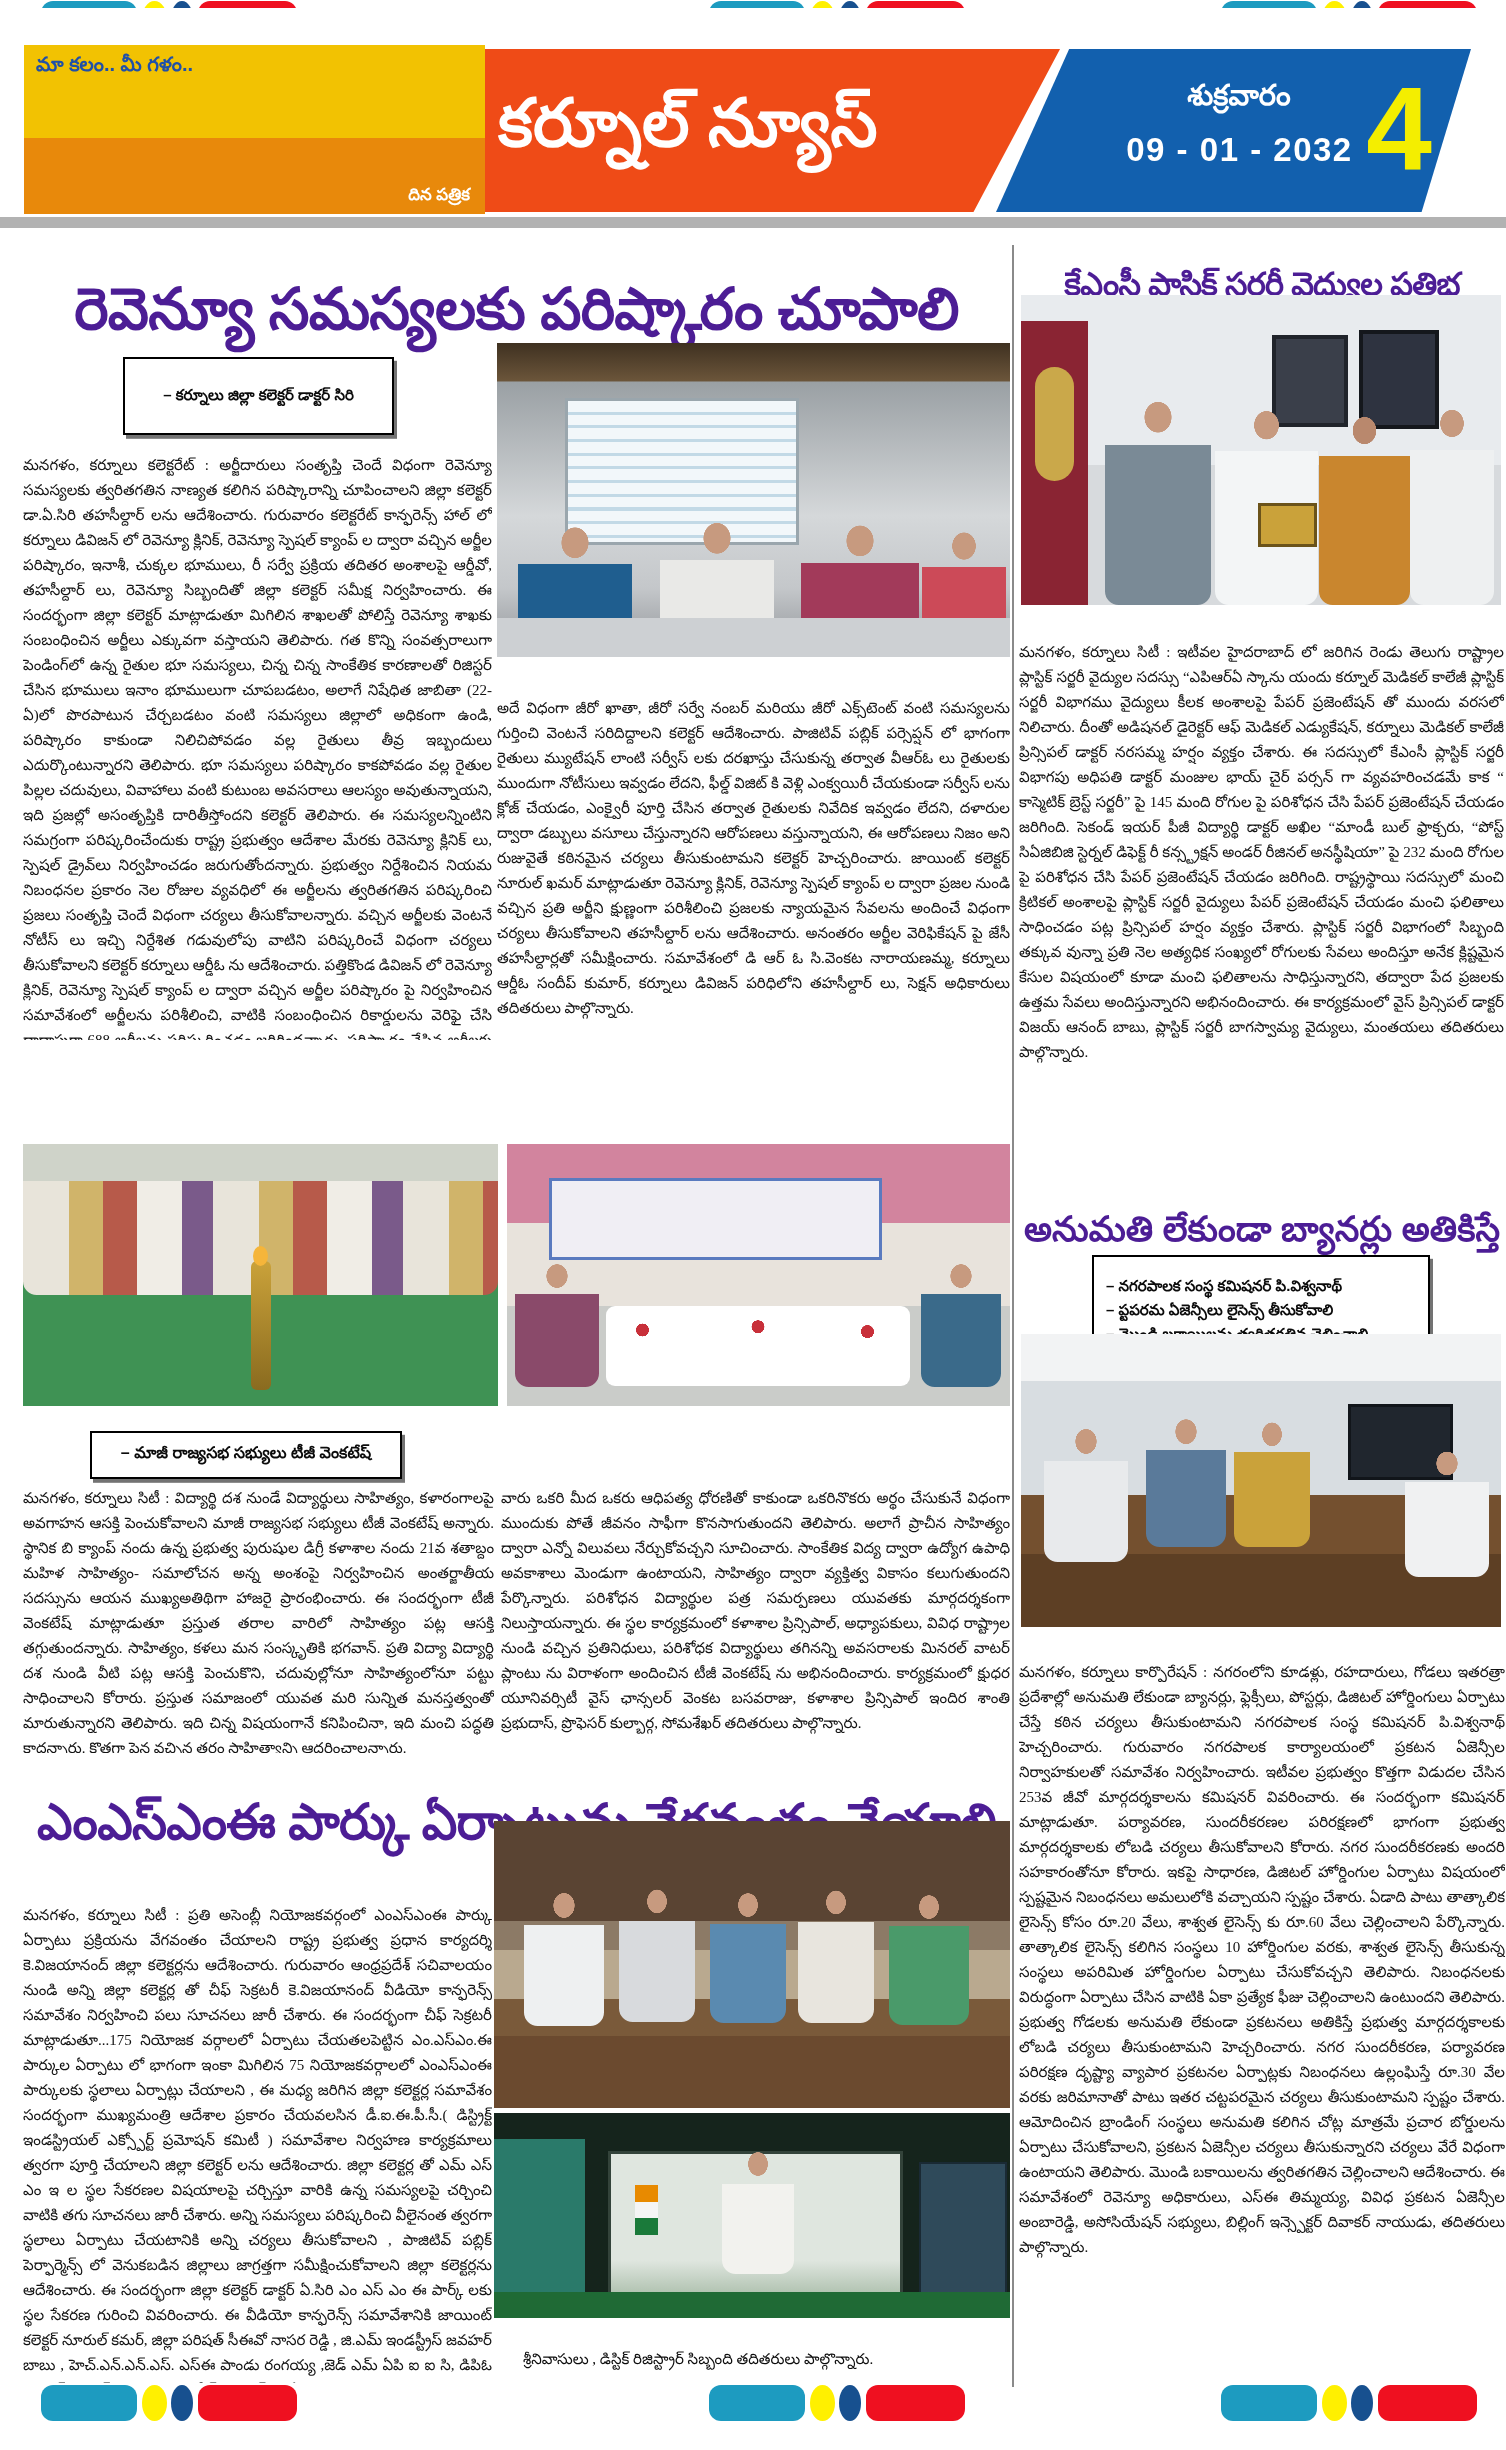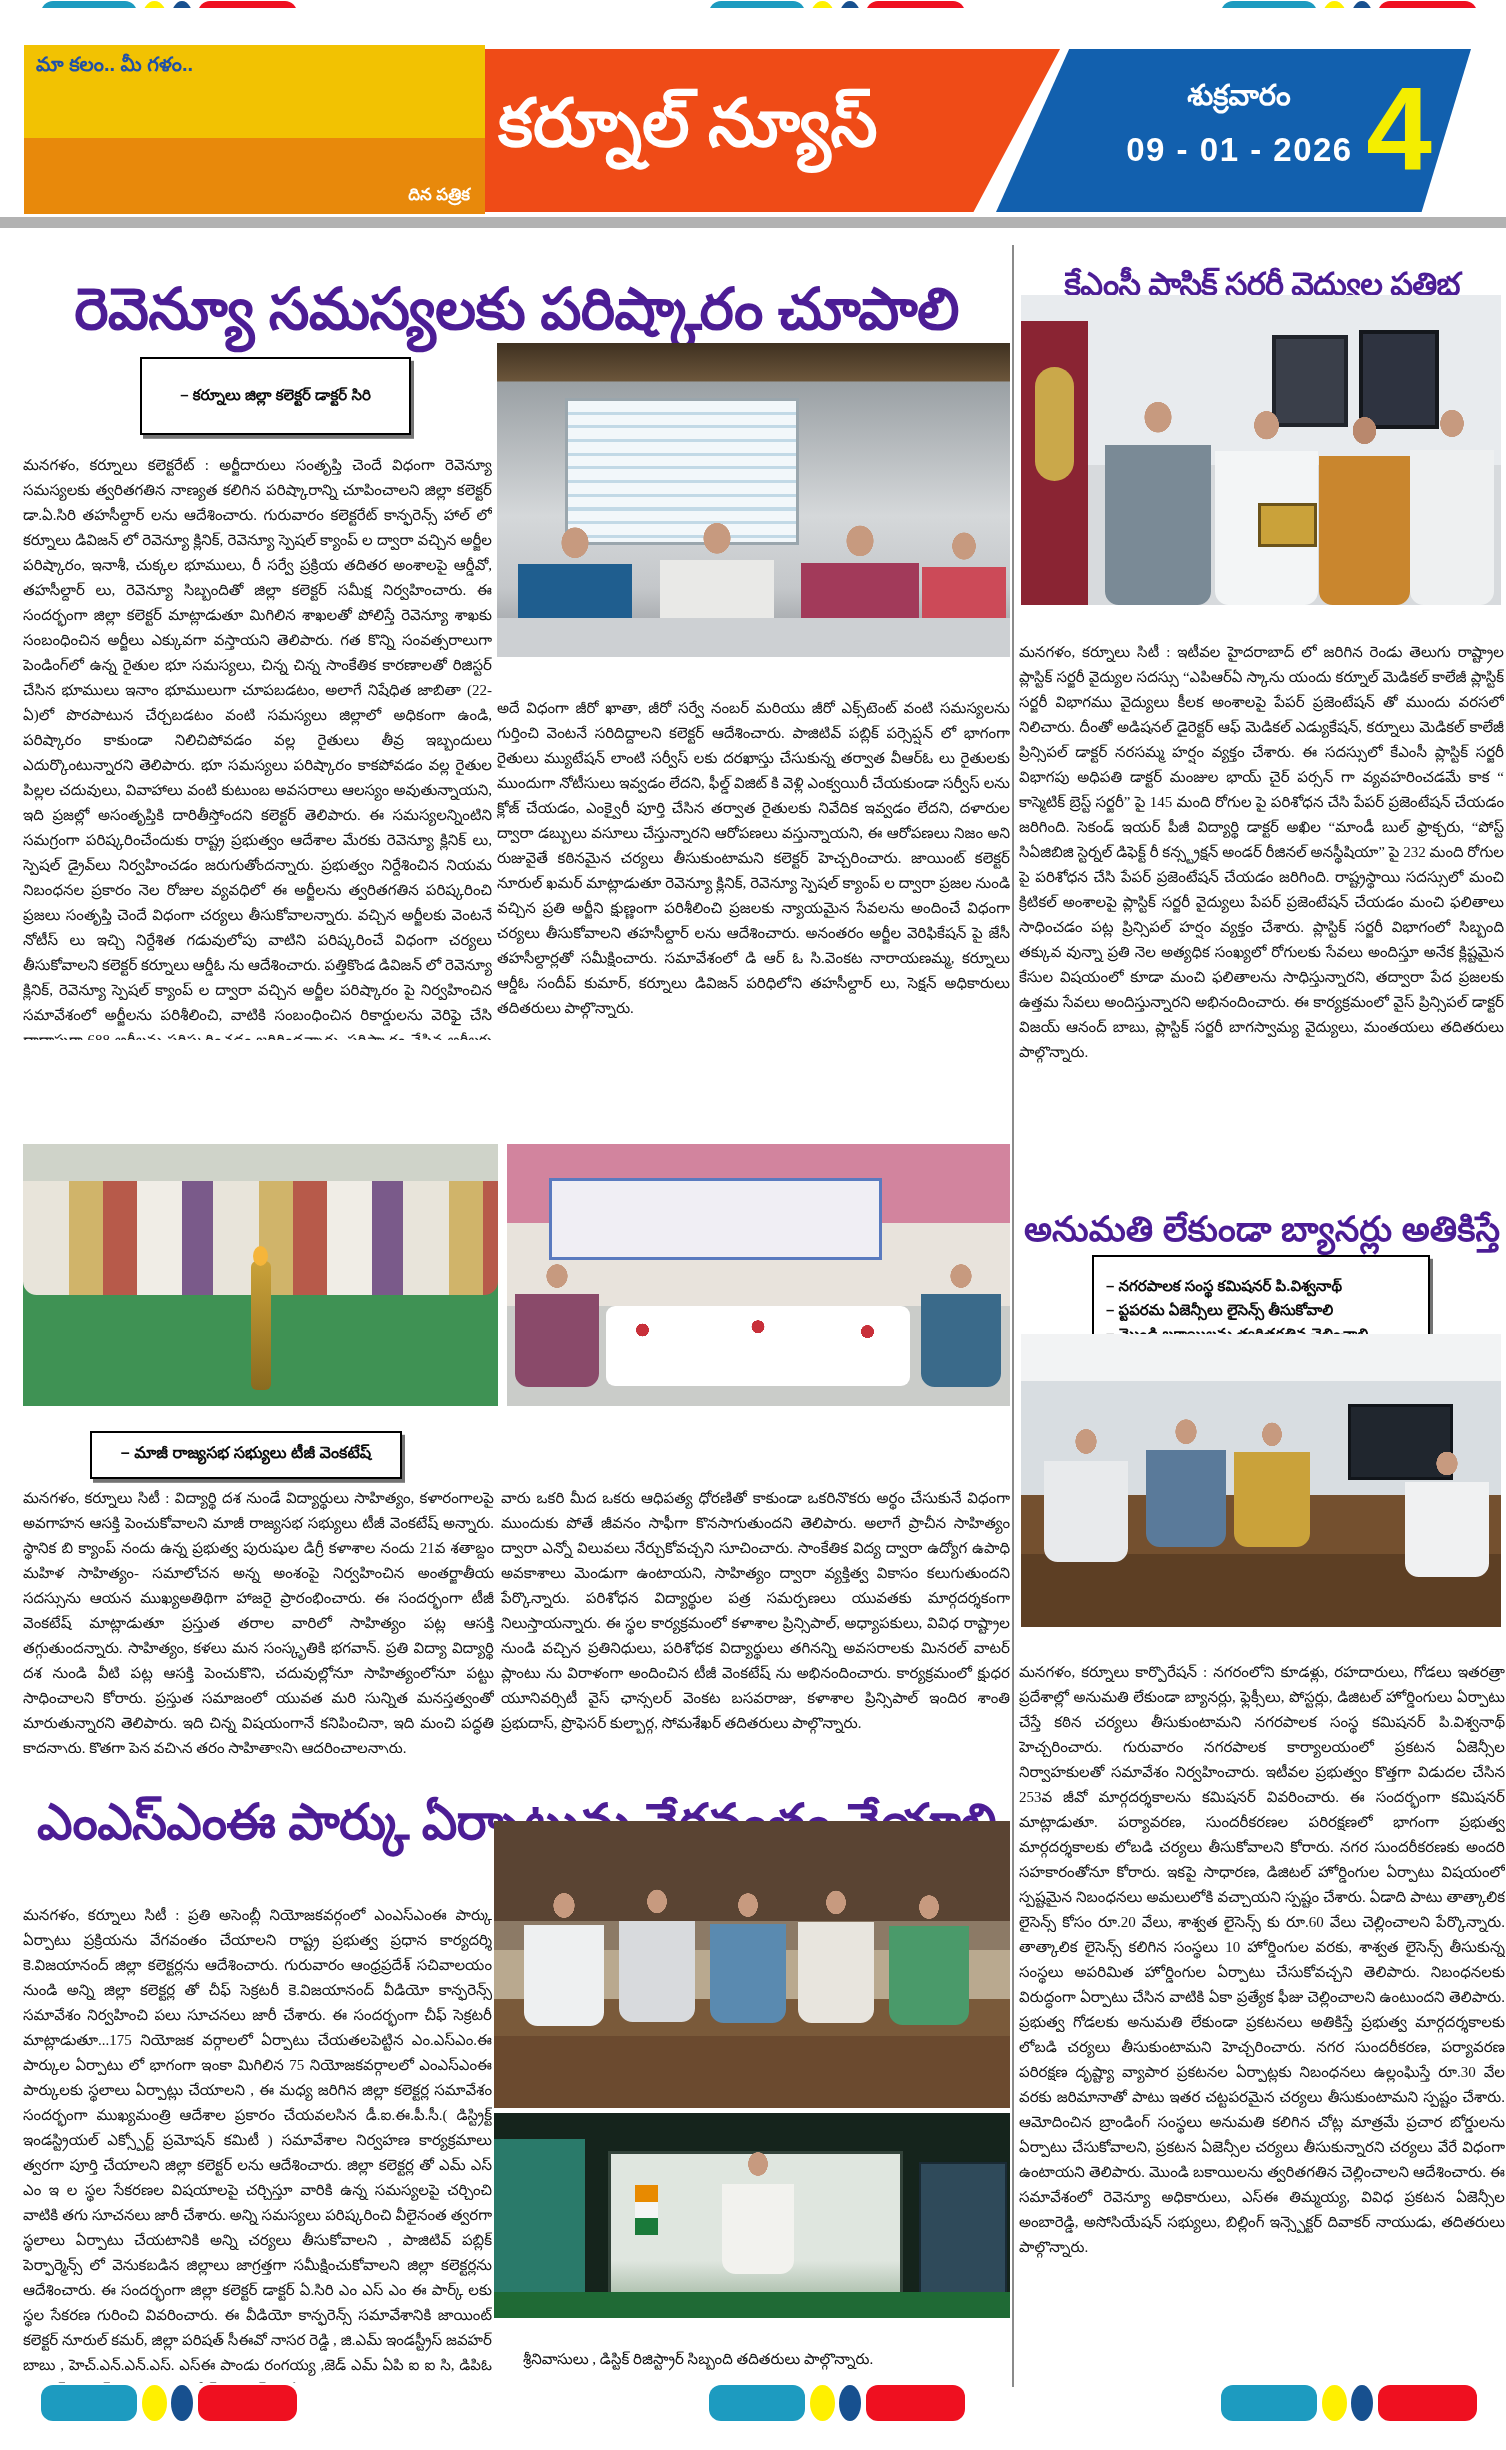--- a/index.html
+++ b/index.html
@@ -86,30 +86,30 @@
     <div class="tagline">మా కలం.. మీ గళం..</div>
     <div class="logo-sub">దిన పత్రిక</div>
   </div>
 
   <div class="abs news-band">
     <div class="news-title">కర్నూల్ న్యూస్</div>
   </div>
 
   <div class="abs date-band">
     <div class="day-txt">శుక్రవారం</div>
-    <div class="date-txt">09 - 01 - 2026</div>
+    <div class="date-txt">09 - 01 - 2032</div>
     <div class="page-num">4</div>
   </div>
 
   <div class="abs gray-bar"></div>
   <div class="abs vdiv"></div>
 
   <div class="abs headline h-big" style="left:23px;top:226px;width:987px;height:114px;">రెవెన్యూ సమస్యలకు పరిష్కారం చూపాలి</div>
 
-  <div class="abs byline-box" style="left:140px;top:331px;width:267px;height:74px;font-size:15px;">– కర్నూలు జిల్లా కలెక్టర్ డాక్టర్ సిరి</div>
+  <div class="abs byline-box" style="left:123px;top:331px;width:267px;height:74px;font-size:15px;">– కర్నూలు జిల్లా కలెక్టర్ డాక్టర్ సిరి</div>
 
   <div class="photo ph1" style="left:497px;top:343px;width:513px;height:314px;">
     <div class="abs" style="left:68px;top:29px;width:228px;height:141px;border:3px solid #9aa6ad;background:repeating-linear-gradient(180deg,#f2f7fa 0 10.6px,#c2d9e6 10.6px 13.7px);"></div>
     <div class="person" style="left:21px;top:181px;width:114px;height:134px;background:radial-gradient(23px 26px at 50% 14%,#c79a7f 0 58%,transparent 60%),linear-gradient(180deg,transparent 0 30%,#1f5e8f 30%);"></div>
     <div class="person" style="left:163px;top:176px;width:114px;height:138px;background:radial-gradient(23px 26px at 50% 14%,#c79a7f 0 58%,transparent 60%),linear-gradient(180deg,transparent 0 30%,#e9e9e7 30%);"></div>
     <div class="person" style="left:304px;top:179px;width:118px;height:135px;background:radial-gradient(23px 26px at 50% 14%,#c79a7f 0 58%,transparent 60%),linear-gradient(180deg,transparent 0 30%,#a23a5a 30%);"></div>
     <div class="person" style="left:425px;top:185px;width:84px;height:129px;background:radial-gradient(20px 23px at 50% 14%,#c79a7f 0 58%,transparent 60%),linear-gradient(180deg,transparent 0 30%,#cc4a58 30%);"></div>
     <div class="abs" style="left:0;bottom:0;width:100%;height:39px;background:#cdd0d3;"></div>
   </div>
 

